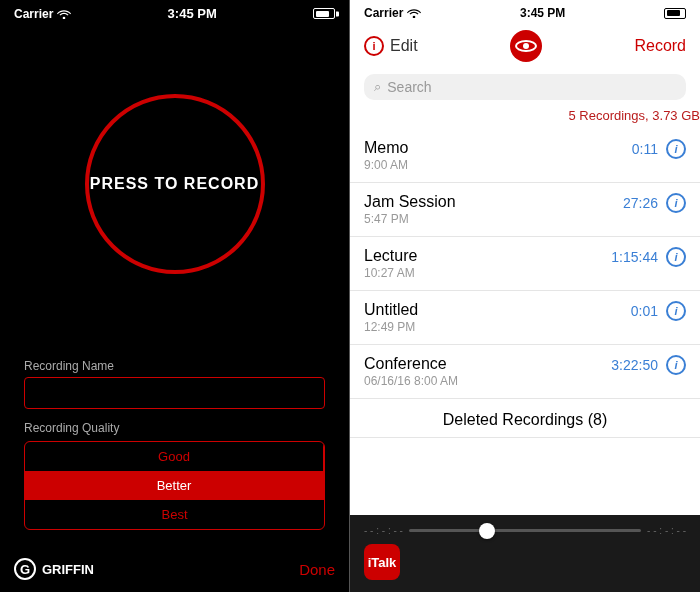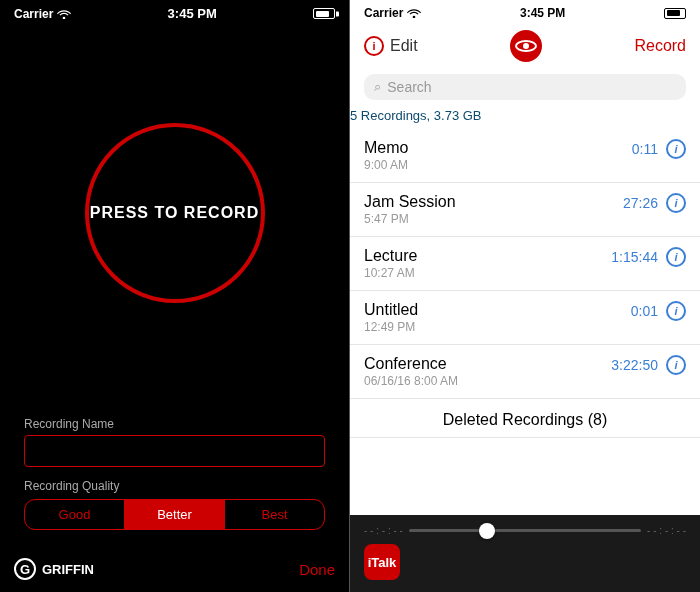--- a/index.html
+++ b/index.html
@@ -115,23 +115,24 @@
       margin-bottom: 12px;
     }
     .recording-quality-label {
       color: #aaa;
       font-size: 12px;
       margin-bottom: 6px;
     }
     .quality-buttons {
       display: flex;
       width: 100%;
-      border-radius: 11px;
+      border-radius: 6px;
       overflow: hidden;
       border: 1px solid #c00;
+      flex-direction: column;
     }
     .quality-btn {
       flex: 1;
       padding: 7px 0;
       text-align: center;
       font-size: 13px;
       font-weight: 500;
       cursor: pointer;
       background: transparent;
       color: #c00;
@@ -256,23 +257,23 @@
     .search-icon-sym {
       color: #999;
       font-size: 13px;
     }
     .search-placeholder {
       color: #999;
       font-size: 14px;
     }
 
     .recordings-count {
-      text-align: left;
-      font-size: 13px;
-      color: #0c4a6e;
+      text-align: right;
+      font-size: 13px;
+      color: #b91c1c;
       margin-bottom: 6px;
     }
 
     .recordings-list {
       flex: 1;
       overflow: hidden;
     }
 
     .recording-item {
       display: flex;

